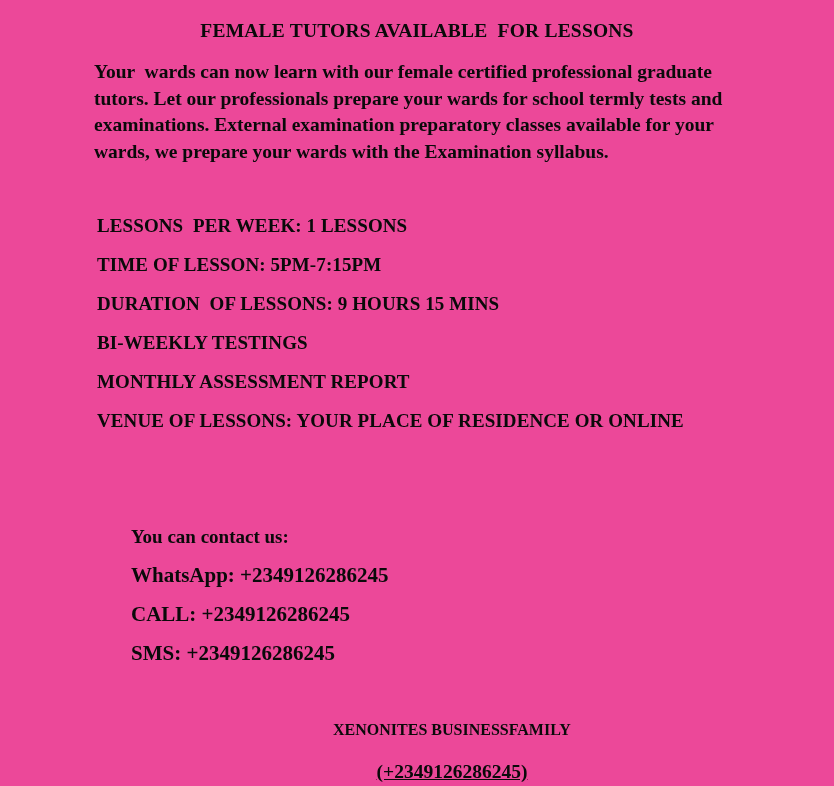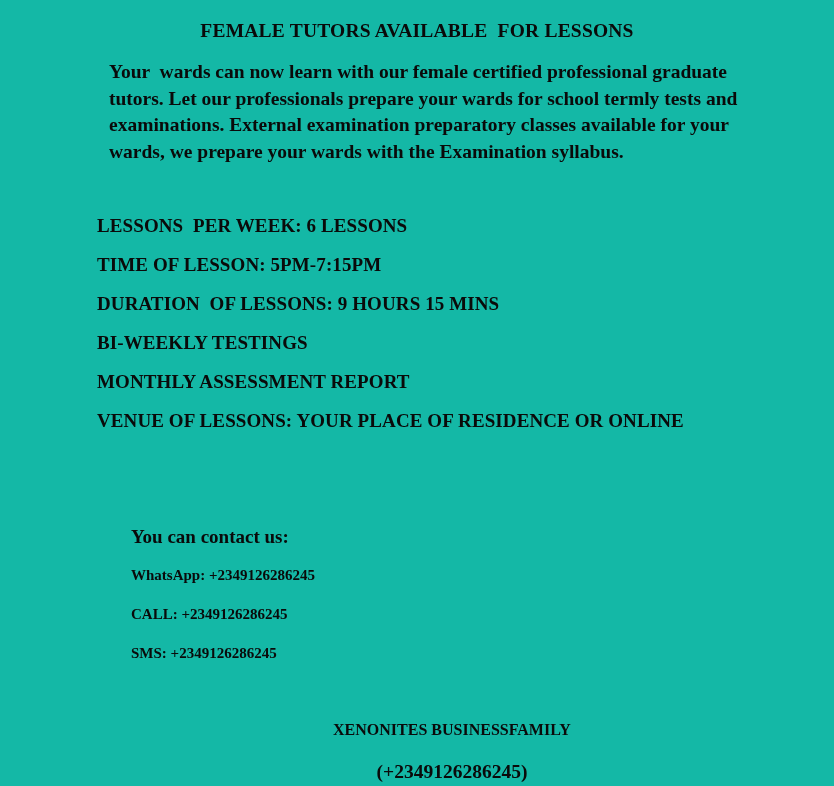--- a/index.html
+++ b/index.html
@@ -13,41 +13,41 @@
     position: relative;
     font-family: "Liberation Serif", "DejaVu Serif", serif;
     color: #0a0a0a;
     overflow: hidden;
   }
   .page {
     position: relative;
     width: 834px;
     height: 786px;
     box-sizing: border-box;
-    background: #14b8a6;
+    background: #ec4899;
   }
 
   
   .doc-title {
     position: absolute;
     left: 0;
     top: 19px;
     width: 834px;
     text-align: center;
     font-size: 19.5px;
     font-weight: bold;
     letter-spacing: 0.2px;
     white-space: pre;
     line-height: 1.2;
   }
 
   
   .intro {
     position: absolute;
-    left: 109px;
+    left: 94px;
     top: 59px;
     width: 632px;
     font-size: 19.5px;
     font-weight: bold;
     line-height: 26.5px;
     white-space: pre-wrap;
     text-align: left;
   }
 
   
@@ -77,21 +77,21 @@
   }
   .contact-heading {
     font-size: 19px;
     font-weight: bold;
     line-height: 21px;
     height: 21px;
     margin-bottom: 18px;
     white-space: pre;
   }
   .contact-line {
-    font-size: 15px;
+    font-size: 21px;
     font-weight: bold;
     line-height: 21px;
     height: 21px;
     margin-bottom: 18px;
     white-space: pre;
   }
 
   
   .footer {
     position: absolute;
@@ -107,33 +107,34 @@
     white-space: pre;
     padding-left: 70px;
   }
   .footer-phone {
     font-size: 19.5px;
     font-weight: bold;
     line-height: 24px;
     margin-top: 18px;
     white-space: pre;
     padding-left: 70px;
+    text-decoration: underline;
   }
 </style>
 </head>
 <body>
 
 <div class="page">
 
   <div class="doc-title">FEMALE TUTORS AVAILABLE  FOR LESSONS</div>
 
   <div class="intro">Your  wards can now learn with our female certified professional graduate tutors. Let our professionals prepare your wards for school termly tests and examinations. External examination preparatory classes available for your wards, we prepare your wards with the Examination syllabus.</div>
 
   <div class="details">
-    <div class="detail-line">LESSONS  PER WEEK: 6 LESSONS</div>
+    <div class="detail-line">LESSONS  PER WEEK: 1 LESSONS</div>
     <div class="detail-line">TIME OF LESSON: 5PM-7:15PM</div>
     <div class="detail-line">DURATION  OF LESSONS: 9 HOURS 15 MINS</div>
     <div class="detail-line">BI-WEEKLY TESTINGS</div>
     <div class="detail-line">MONTHLY ASSESSMENT REPORT</div>
     <div class="detail-line">VENUE OF LESSONS: YOUR PLACE OF RESIDENCE OR ONLINE</div>
   </div>
 
   <div class="contact">
     <div class="contact-heading">You can contact us:</div>
     <div class="contact-line">WhatsApp: +2349126286245</div>

